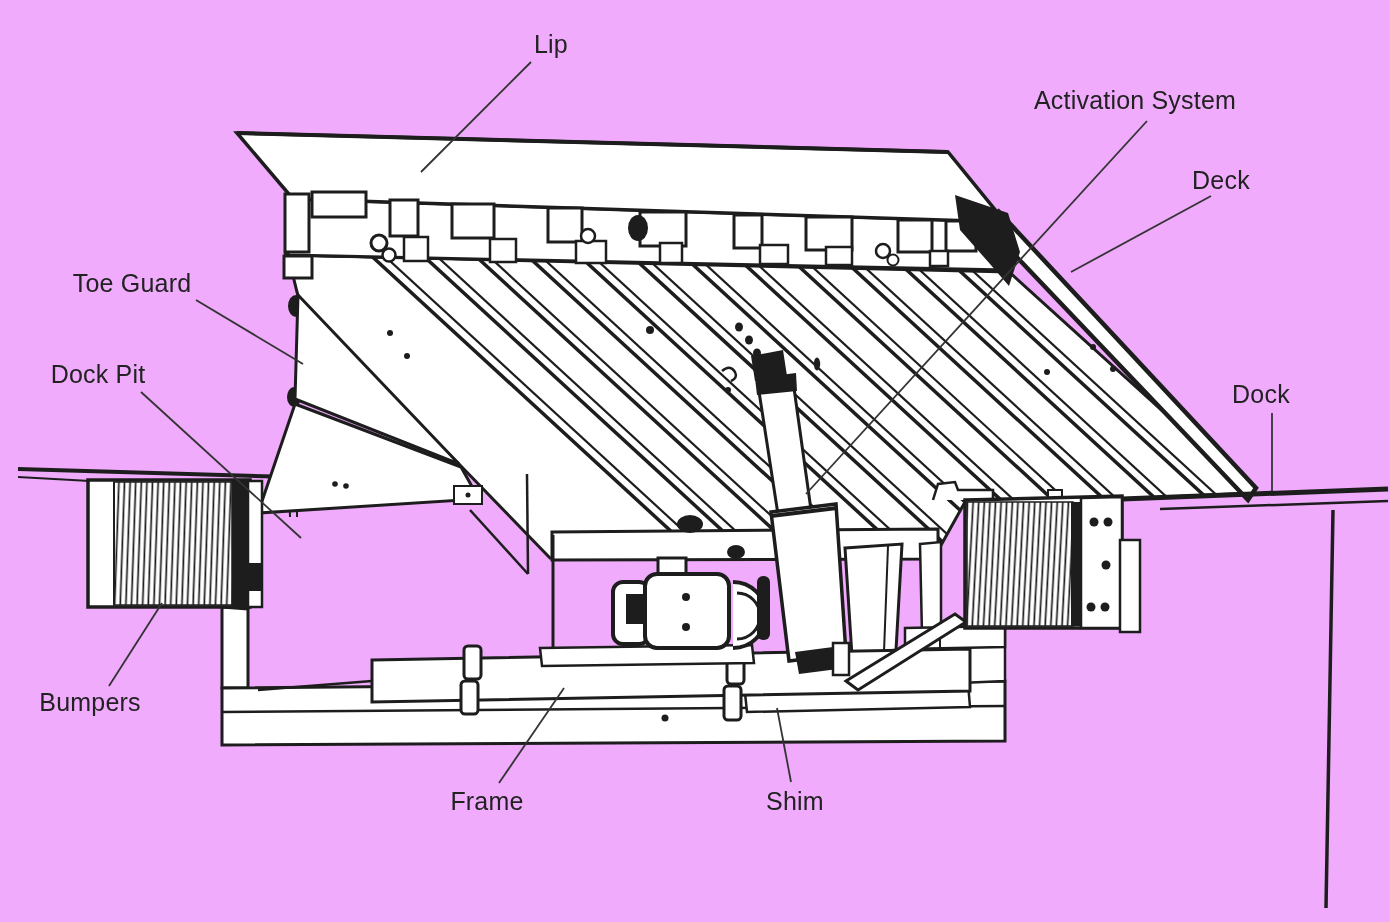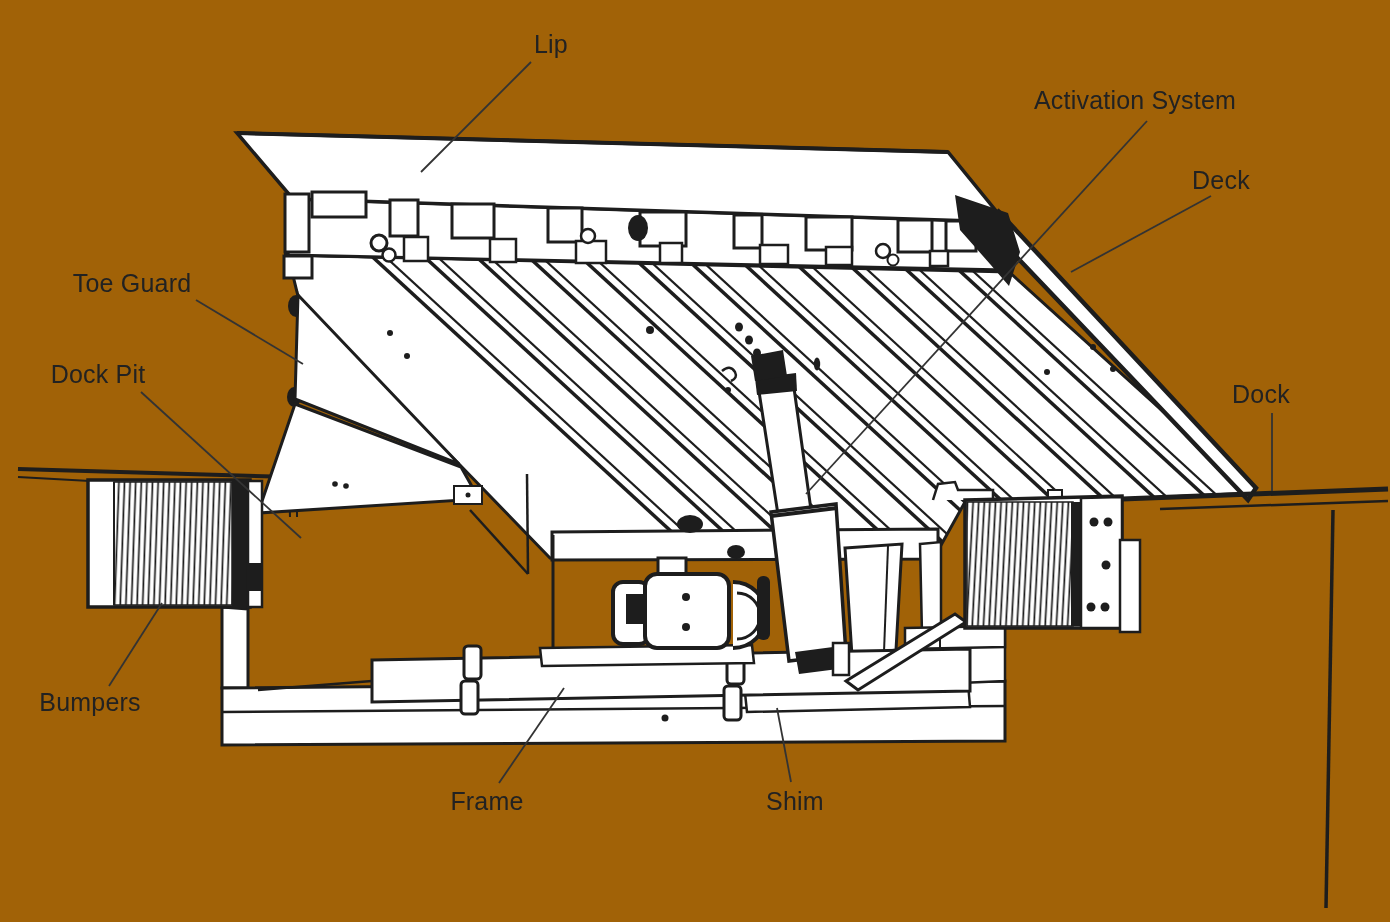--- a/index.html
+++ b/index.html
@@ -1,17 +1,17 @@
 <!DOCTYPE html>
 <html><head>
 <meta charset="utf-8">
 <style>
   html,body{margin:0;padding:0;background:#ffffff;}
   .stage{
-    position:relative;width:1390px;height:922px;background:#a16207;
+    position:relative;width:1390px;height:922px;background:#f0abfc;
     font-family:"Liberation Sans", sans-serif;overflow:hidden;
   }
   svg{position:absolute;left:0;top:0;display:block;}
   .lbl{
     font-family:"Liberation Sans", sans-serif;
     font-size:25px;fill:#222222;letter-spacing:.2px;
   }
   .ink{stroke:#1d1d1d;fill:none;}
   .w{fill:#ffffff;stroke:#1d1d1d;}
   .blk{fill:#1d1d1d;stroke:none;}

